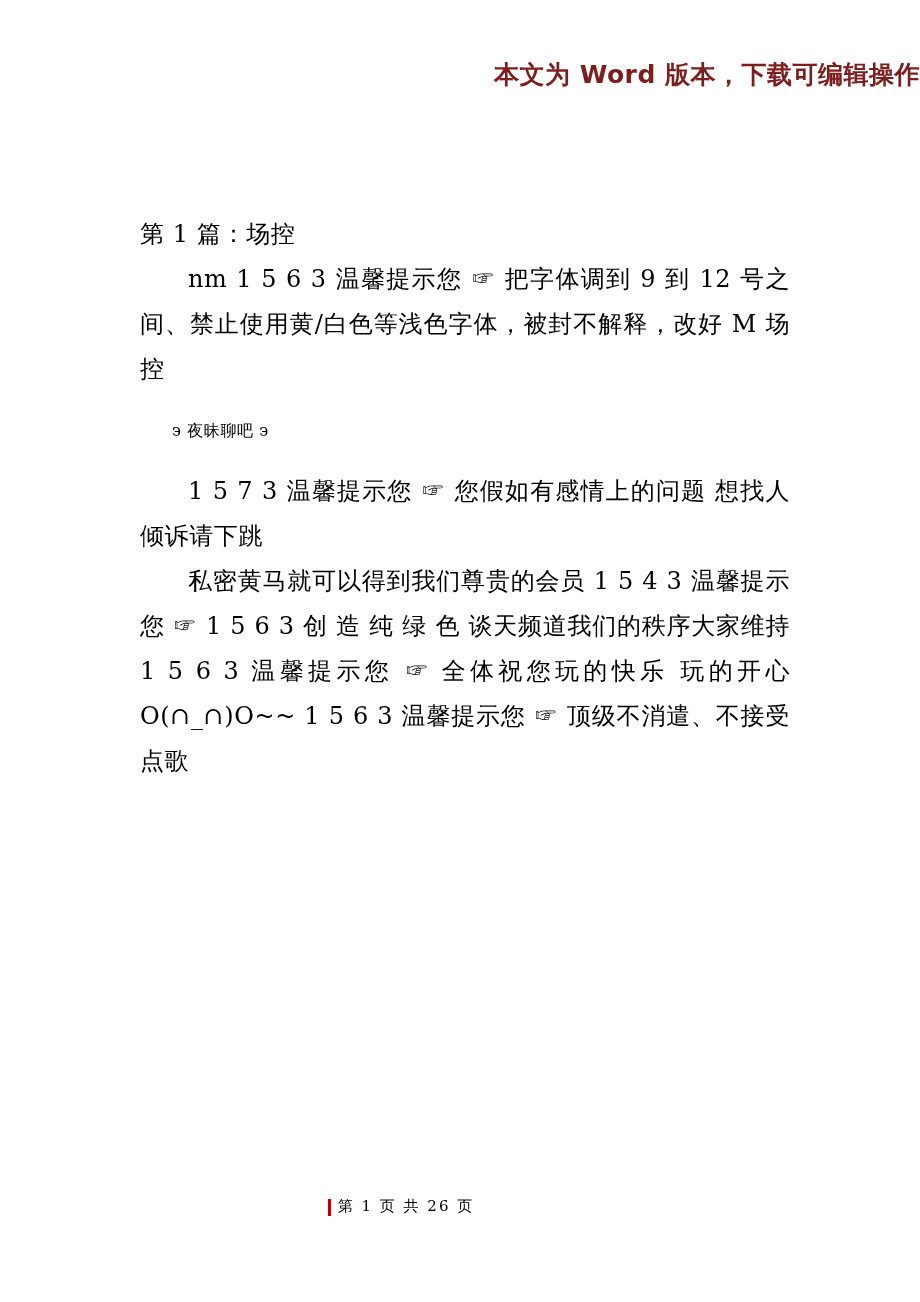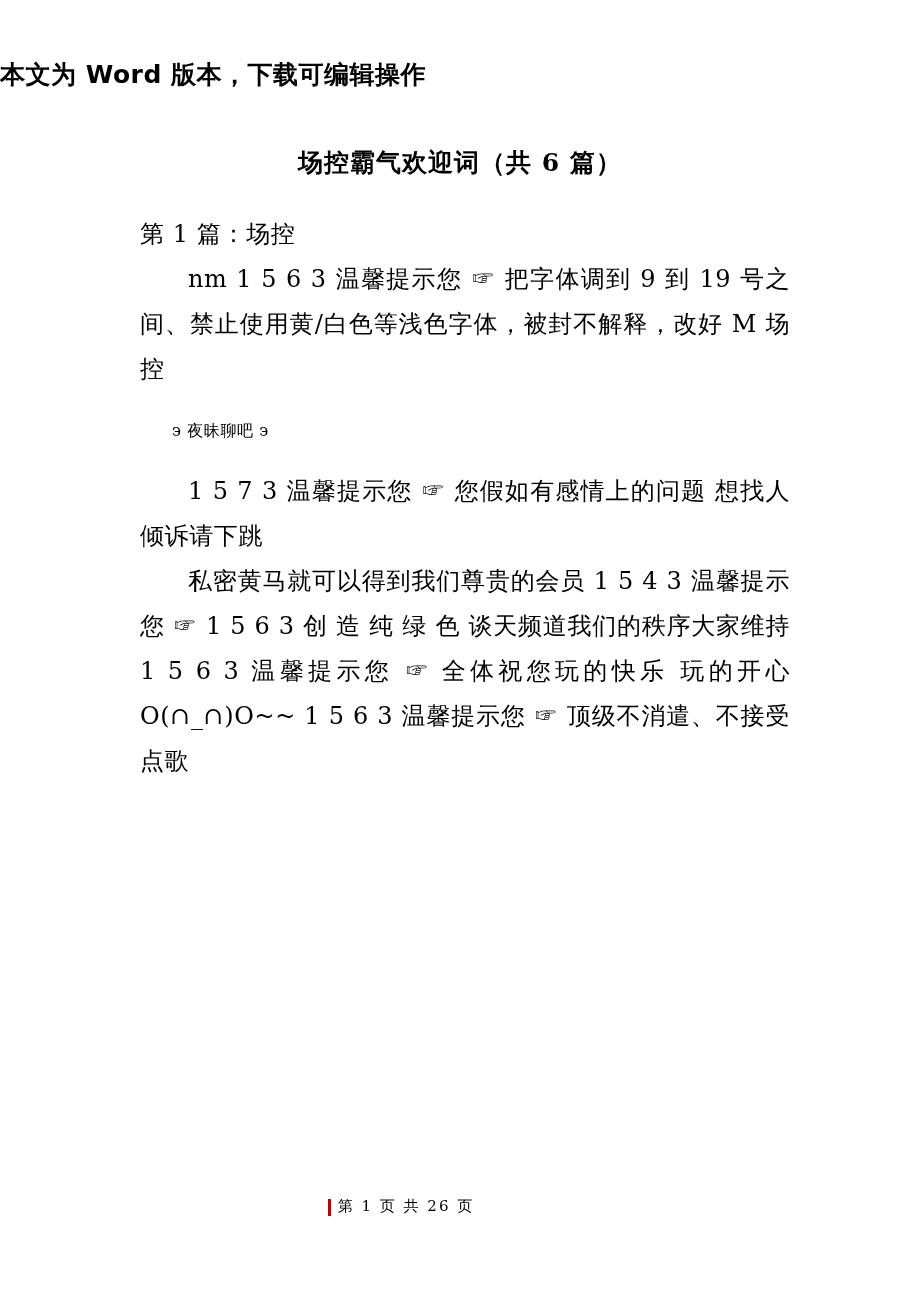--- a/index.html
+++ b/index.html
@@ -20,22 +20,22 @@
     width: 920px;
     height: 1302px;
     box-sizing: border-box;
     padding: 0;
   }
   .banner {
     position: absolute;
     top: 58px;
     left: 0;
     width: 920px;
-    text-align: left;
-    color: #000000;
+    text-align: right;
+    color: #7f1d1d;
     font-family: "DejaVu Sans", "Liberation Sans", sans-serif;
     font-weight: bold;
     font-size: 25px;
     letter-spacing: 0.5px;
     white-space: nowrap;
   }
   .doc-title {
     position: absolute;
     top: 146px;
     left: 0;
@@ -97,27 +97,26 @@
     background: #c00000;
   }
 </style>
 </head>
 <body>
 
 <div class="page">
 
   <div class="banner">本文为 Word 版本，下载可编辑操作</div>
 
-  <div class="doc-title">场控霸气欢迎词（共 6 篇）</div>
 
   <div class="body-area">
 
     <p class="para section">第 1 篇：场控</p>
 
-    <p class="para indent">nm 1 5 6 3 温馨提示您 ☞ 把字体调到 9 到 19 号之间、禁止使用黄/白色等浅色字体，被封不解释，改好 M 场控</p>
+    <p class="para indent">nm 1 5 6 3 温馨提示您 ☞ 把字体调到 9 到 12 号之间、禁止使用黄/白色等浅色字体，被封不解释，改好 M 场控</p>
 
 
     <p class="deco">϶ 夜昧聊吧 ϶</p>
 
     <p class="para indent">1 5 7 3 温馨提示您 ☞ 您假如有感情上的问题 想找人倾诉请下跳</p>
 
 
 
     <p class="para indent">私密黄马就可以得到我们尊贵的会员 1 5 4 3 温馨提示您 ☞ 1 5 6 3 创 造 纯 绿 色 谈天频道我们的秩序大家维持 1 5 6 3 温馨提示您 ☞ 全体祝您玩的快乐 玩的开心 O(∩_∩)O~~ 1 5 6 3 温馨提示您 ☞ 顶级不消遣、不接受点歌</p>
 

